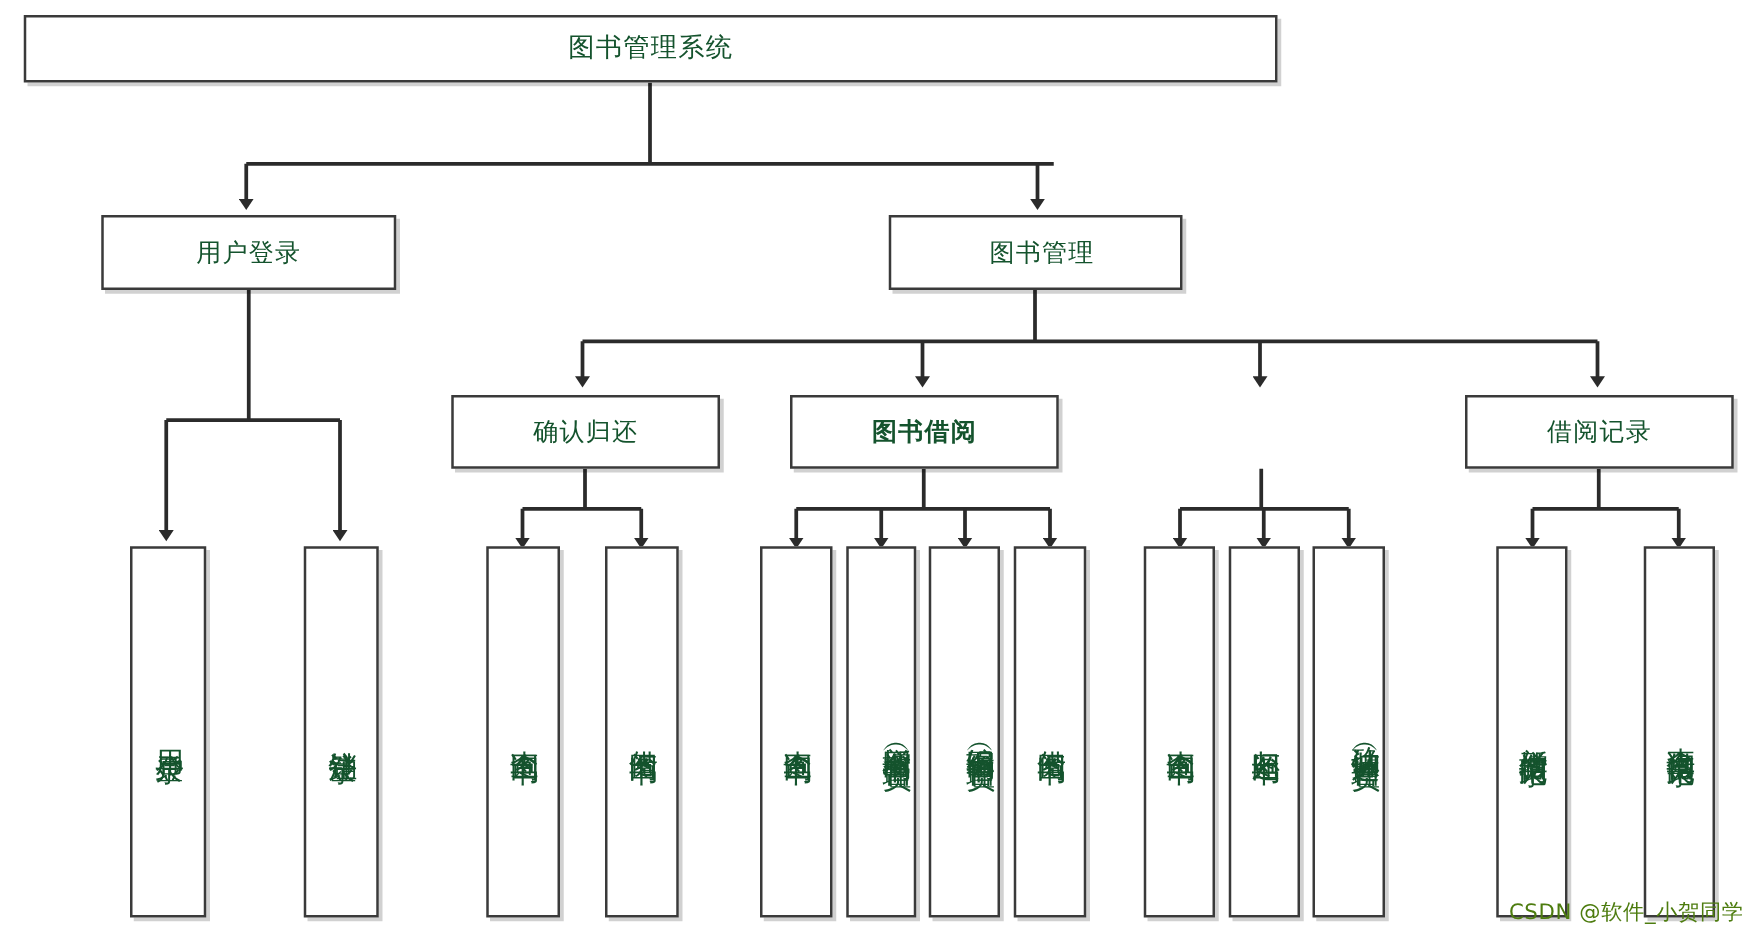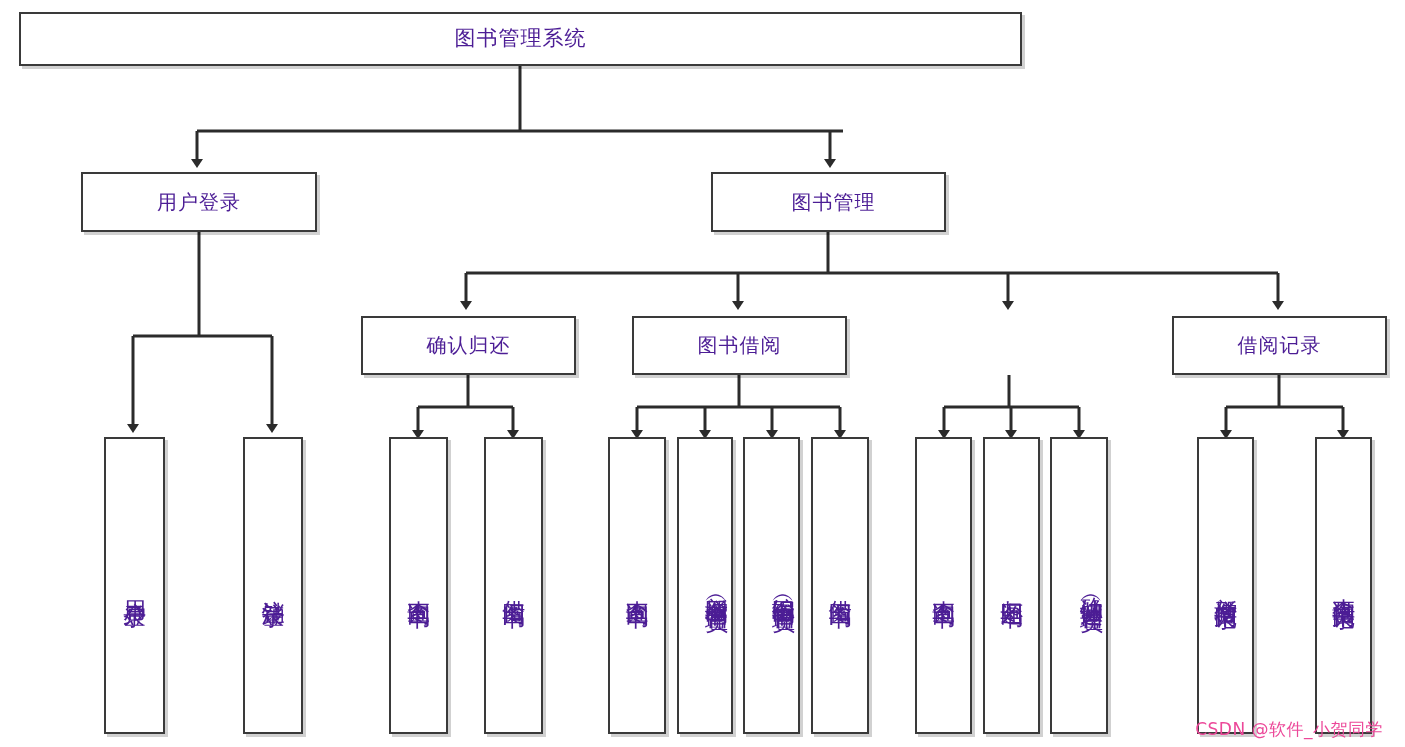--- a/index.html
+++ b/index.html
@@ -26,21 +26,21 @@
   }
   .node {
     position: absolute;
     box-sizing: border-box;
     background: #ffffff;
     border: 2px solid #3a3a3a;
     box-shadow: 3px 3px 0 rgba(0,0,0,0.18);
     display: flex;
     align-items: center;
     justify-content: center;
-    color: #4c1d95;
+    color: #14532d;
     z-index: 2;
   }
   .node.h {
     font-size: 21px;
     line-height: 1.1;
     letter-spacing: 1px;
   }
   .node.sub {
     font-size: 20px;
     letter-spacing: 1px;
@@ -55,24 +55,24 @@
     justify-content: center;
     padding-top: 4px;
     white-space: nowrap;
   }
   .node.leaf.mid {
     align-items: center;
     padding-top: 0;
   }
   .watermark {
     position: absolute;
-    right: 22px;
+    right: 10px;
     bottom: 6px;
     font-size: 17px;
-    color: #ec4899;
+    color: #4d7c0f;
     letter-spacing: 0.5px;
     z-index: 3;
     white-space: nowrap;
     margin-left: 36px;
   }
 </style>
 </head>
 <body>
 
 <div id="canvas">
@@ -134,21 +134,21 @@
   <div class="node sub" style="left:81px; top:172px; width:236px; height:60px;">
     <span>用户登录</span>
   </div>
   <div class="node sub" style="left:711px; top:172px; width:235px; height:60px;padding-left:10px;">
     <span>图书管理</span>
   </div>
 
   <div class="node sub" style="left:361px; top:316px; width:215px; height:59px;">
     <span>确认归还</span>
   </div>
-  <div class="node sub" style="left:632px; top:316px; width:215px; height:59px;">
+  <div class="node sub" style="left:632px; top:316px; width:215px; height:59px;font-weight:bold;">
     <span>图书借阅</span>
   </div>
   <div class="node sub" style="left:1172px; top:316px; width:215px; height:59px;">
     <span>借阅记录</span>
   </div>
 
   <div class="node leaf mid" style="left:104px; top:437px; width:61px; height:297px;">
     <span>用户登录</span>
   </div>
   <div class="node leaf mid" style="left:243px; top:437px; width:60px; height:297px;">

